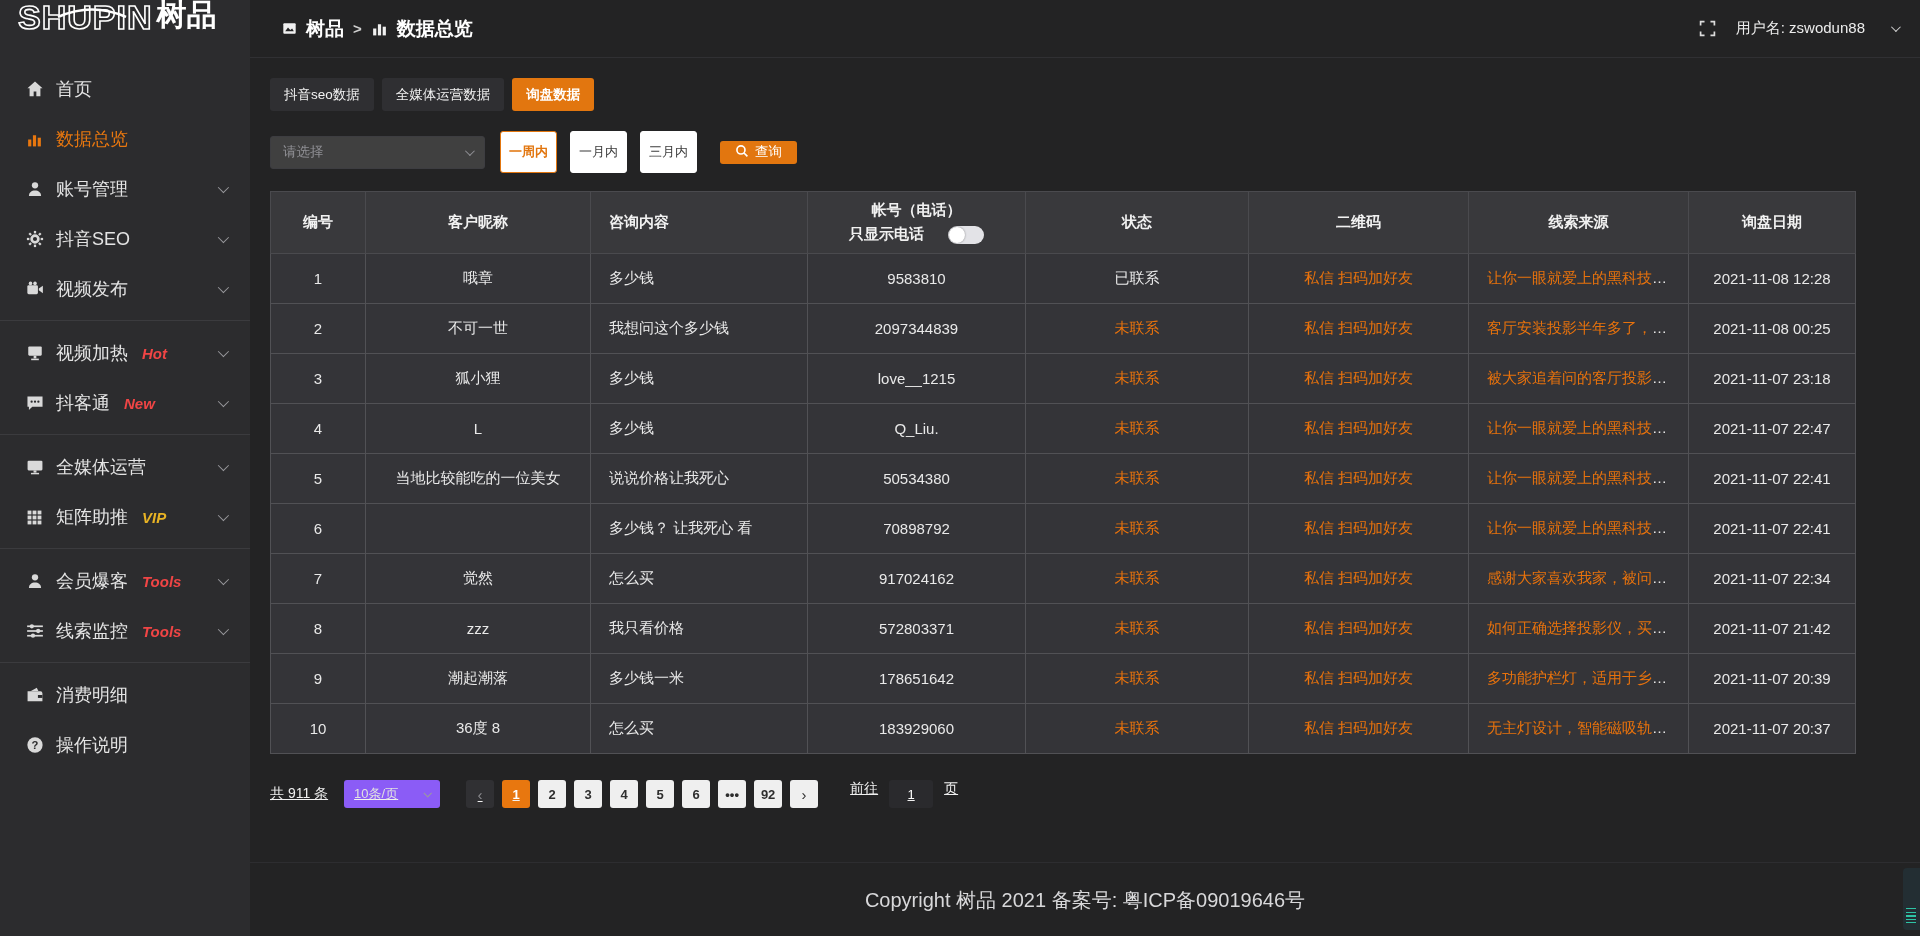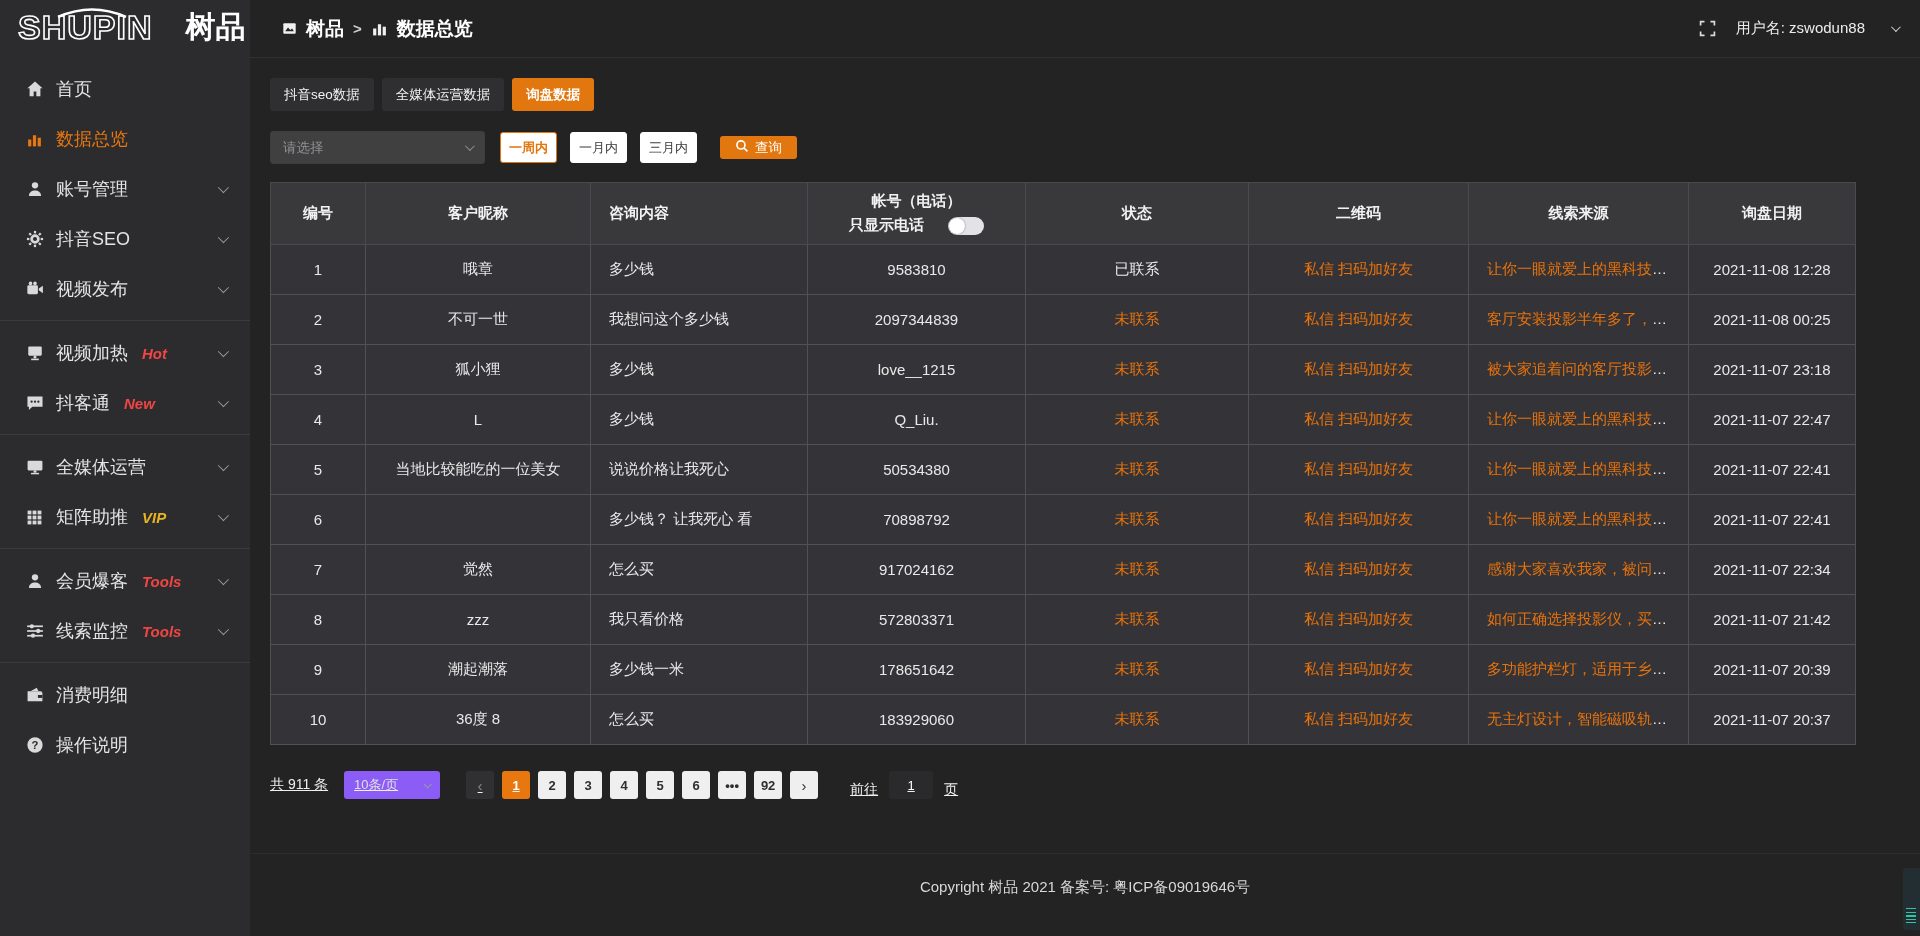--- a/index.html
+++ b/index.html
@@ -1,21 +1,21 @@
 <!DOCTYPE html>
 <html><head>
 <meta charset="utf-8">
 <style>
   * { margin:0; padding:0; box-sizing:border-box; }
   body { font-family:"Liberation Sans","DejaVu Sans",sans-serif; background:#1d1d1e; }
   .screen { position:relative; width:1920px; height:936px; background:#232324; overflow:hidden; }
 
   
   .sidebar { position:absolute; left:0; top:0; width:250px; height:936px; background:#2c2c2e; }
-  .logo { position:relative; height:62px; display:flex; align-items:center; padding:0 0 8px 18px;gap:29px; }
+  .logo { position:relative; height:62px; display:flex; align-items:flex-start; padding:0 0 8px 18px; }
   .logo-arc { position:absolute; top:7px; left:56px; }
   .logo-latin { color:transparent; -webkit-text-stroke:1.6px #fff; font-size:34px; font-weight:800; letter-spacing:1px; line-height:1; }
   .logo-cjk { color:#fff; font-size:30px; font-weight:800; line-height:1; margin-left:4px; }
   .nav { display:block; padding-top:2px; }
   .nav-item { position:relative; height:50px; display:flex; align-items:center; padding-left:25px; color:#e4e4e4; font-size:18px; cursor:pointer; }
   .nav-item .nav-icon { width:19px; height:19px; display:inline-flex; align-items:center; justify-content:center; color:#d9d9d9; margin-right:12px; flex:none; }
   .nav-item.active { color:#e8770f; }
   .nav-item.active .nav-icon { color:#e8770f; }
   .nav-item.divider { margin-bottom:14px; }
   .nav-item.divider::after { content:""; position:absolute; left:0; right:0; bottom:-7px; height:1px; background:#3b3b3e; }
@@ -38,21 +38,21 @@
 
   .content { padding:20px 65px 0 20px; }
   .tabs { display:flex; gap:8px; }
   .tab { height:33px; padding:0 14px; display:flex; align-items:center; background:#2f2f32; color:#f2f2f2; font-size:13.5px; border-radius:3px; cursor:pointer; }
   .tab.active { background:#e2760f; color:#fff; font-weight:bold; }
 
   .filters { margin-top:20px; display:flex; align-items:center; }
   .select { width:215px; height:33px; background:#404040; border:1px solid #3d3d41; border-radius:3px; display:flex; align-items:center; padding:0 12px; color:#8f8f94; font-size:13.5px; cursor:pointer; }
   .select-chevron { margin-left:auto; width:7px; height:7px; border-right:1.5px solid #8f8f94; border-bottom:1.5px solid #8f8f94; transform:rotate(45deg) translateY(-2px); }
   .range-btns { display:flex; gap:13px; margin-left:15px; }
-  .range-btn { min-width:53px; height:31px; padding:0 8px; background:#fff; border:1px solid #fff; border-radius:3px; color:#3b3b3b; font-size:13px; display:flex; align-items:center; justify-content:center; cursor:pointer; font-family:inherit; }
+  .range-btn { min-width:53px; height:42px; padding:0 8px; background:#fff; border:1px solid #fff; border-radius:3px; color:#3b3b3b; font-size:13px; display:flex; align-items:center; justify-content:center; cursor:pointer; font-family:inherit; }
   .range-btn.active { color:#e2760f; border-color:#e2760f; font-weight:bold; }
   .search-btn { margin-left:23px; height:23px; padding:0 15px; background:#e2760f; border:none; border-radius:3px; color:#fff; font-size:13.5px; display:flex; align-items:center; gap:6px; cursor:pointer; font-family:inherit; }
 
   
   table.data { margin-top:18px; width:1585px; border-collapse:collapse; table-layout:fixed; }
   table.data th { background:#39393c; height:62px; color:#f1f1f1; font-size:15px; font-weight:bold; border:1px solid #4a4a4e; text-align:center; }
   table.data th.left { text-align:left; padding-left:18px; }
   table.data td { background:#343438; height:50px; color:#e9e9e9; font-size:15px; text-align:center; border:1px solid #515155; padding:0 10px; overflow:hidden; white-space:nowrap; text-overflow:ellipsis; }
   table.data td.left { text-align:left; padding-left:18px; }
   .status-text { color:#e8720c; }
@@ -65,25 +65,25 @@
   
   .pagination { margin-top:26px; display:flex; align-items:center; color:#f0f0f0; font-size:14px;text-decoration:underline; }
   .page-size { width:96px; height:28px; margin-left:16px; background:#8b5cf6; border-radius:3px; display:flex; align-items:center; padding:0 10px; font-size:13px; color:#e0e0e0; cursor:pointer; }
   .ps-chevron { margin-left:auto; width:6px; height:6px; border-right:1.4px solid #9a9a9e; border-bottom:1.4px solid #9a9a9e; transform:rotate(45deg) translateY(-1px); }
   .nav-btn { width:28px; height:28px; border:none; border-radius:3px; font-size:15px; display:flex; align-items:center; justify-content:center; cursor:pointer; font-family:inherit; }
   .prev { margin-left:26px; margin-right:8px; background:#303033; color:#8a8a8e; }
   .next { margin-left:8px; background:#efefef; color:#2e2e2e; }
   .pages { display:flex; gap:8px; }
   .page-btn { min-width:28px; height:28px; padding:0 4px; background:#efefef; border:none; border-radius:3px; color:#2e2e2e; font-size:13px; font-weight:bold; display:flex; align-items:center; justify-content:center; cursor:pointer; font-family:inherit; }
   .page-btn.active { background:#e8770f; color:#fff; }
-  .goto { margin-left:32px; display:flex; align-items:flex-end; gap:11px; }
+  .goto { margin-left:32px; display:flex; align-items:flex-start; gap:11px; }
   .goto-input { width:44px; height:28px; background:#2a2a2d; border:none; border-radius:3px; color:#fff; text-align:center; font-size:13px; font-family:inherit; }
 
   
-  .footer { margin-top:54px; border-top:1px solid #2d2d30; padding-top:24px; text-align:center; color:#d8d8da; font-size:15px; }
+  .footer { margin-top:54px; border-top:1px solid #2d2d30; padding-top:24px; text-align:center; color:#d8d8da; font-size:20px; }
 
   .edge-widget { position:absolute; right:0; bottom:6px; width:17px; height:62px; background:#232e33; border-radius:4px 0 0 4px; cursor:pointer; }
   .edge-widget::after { content:""; position:absolute; left:3px; bottom:7px; width:10px; height:15px; background:repeating-linear-gradient(to bottom,#2ec4a5 0 1.5px,transparent 1.5px 3.6px); }
 </style>
 </head>
 <body>
 
 <div class="screen">
 
   <aside class="sidebar">

